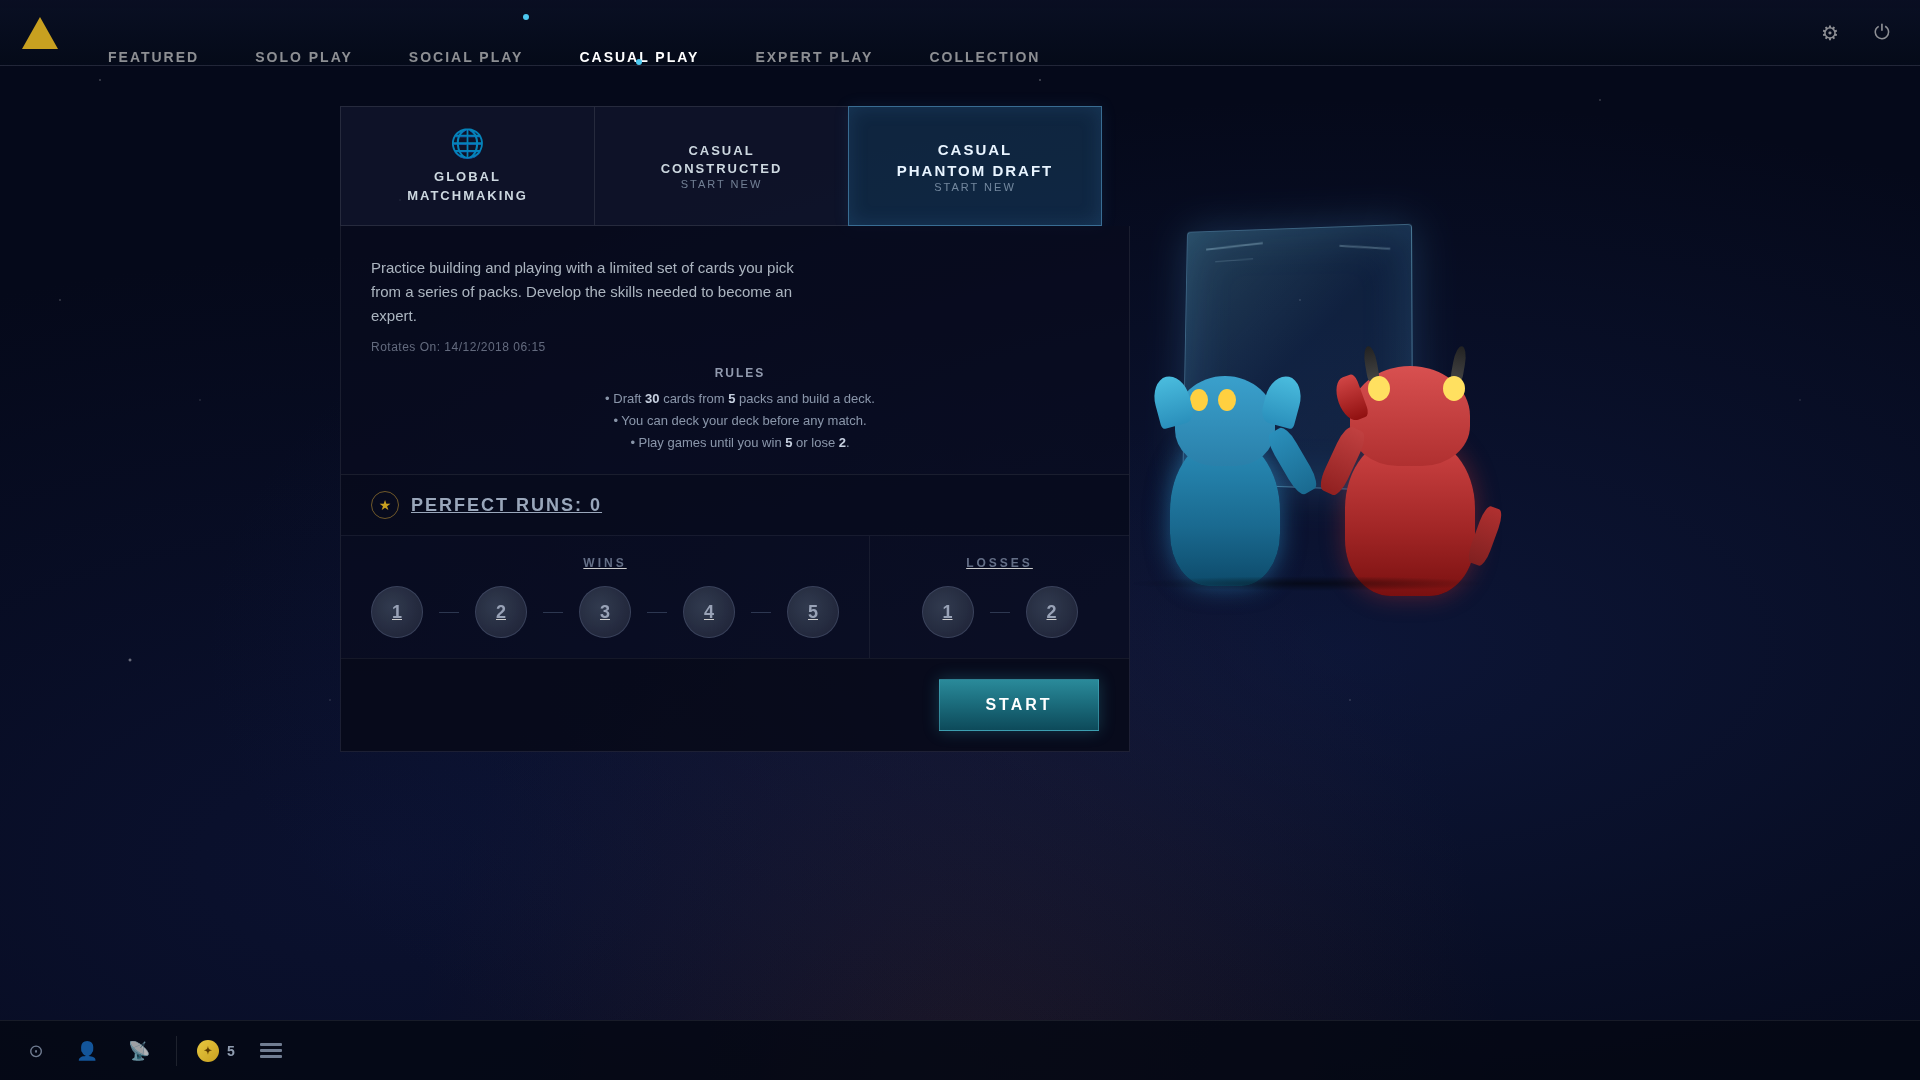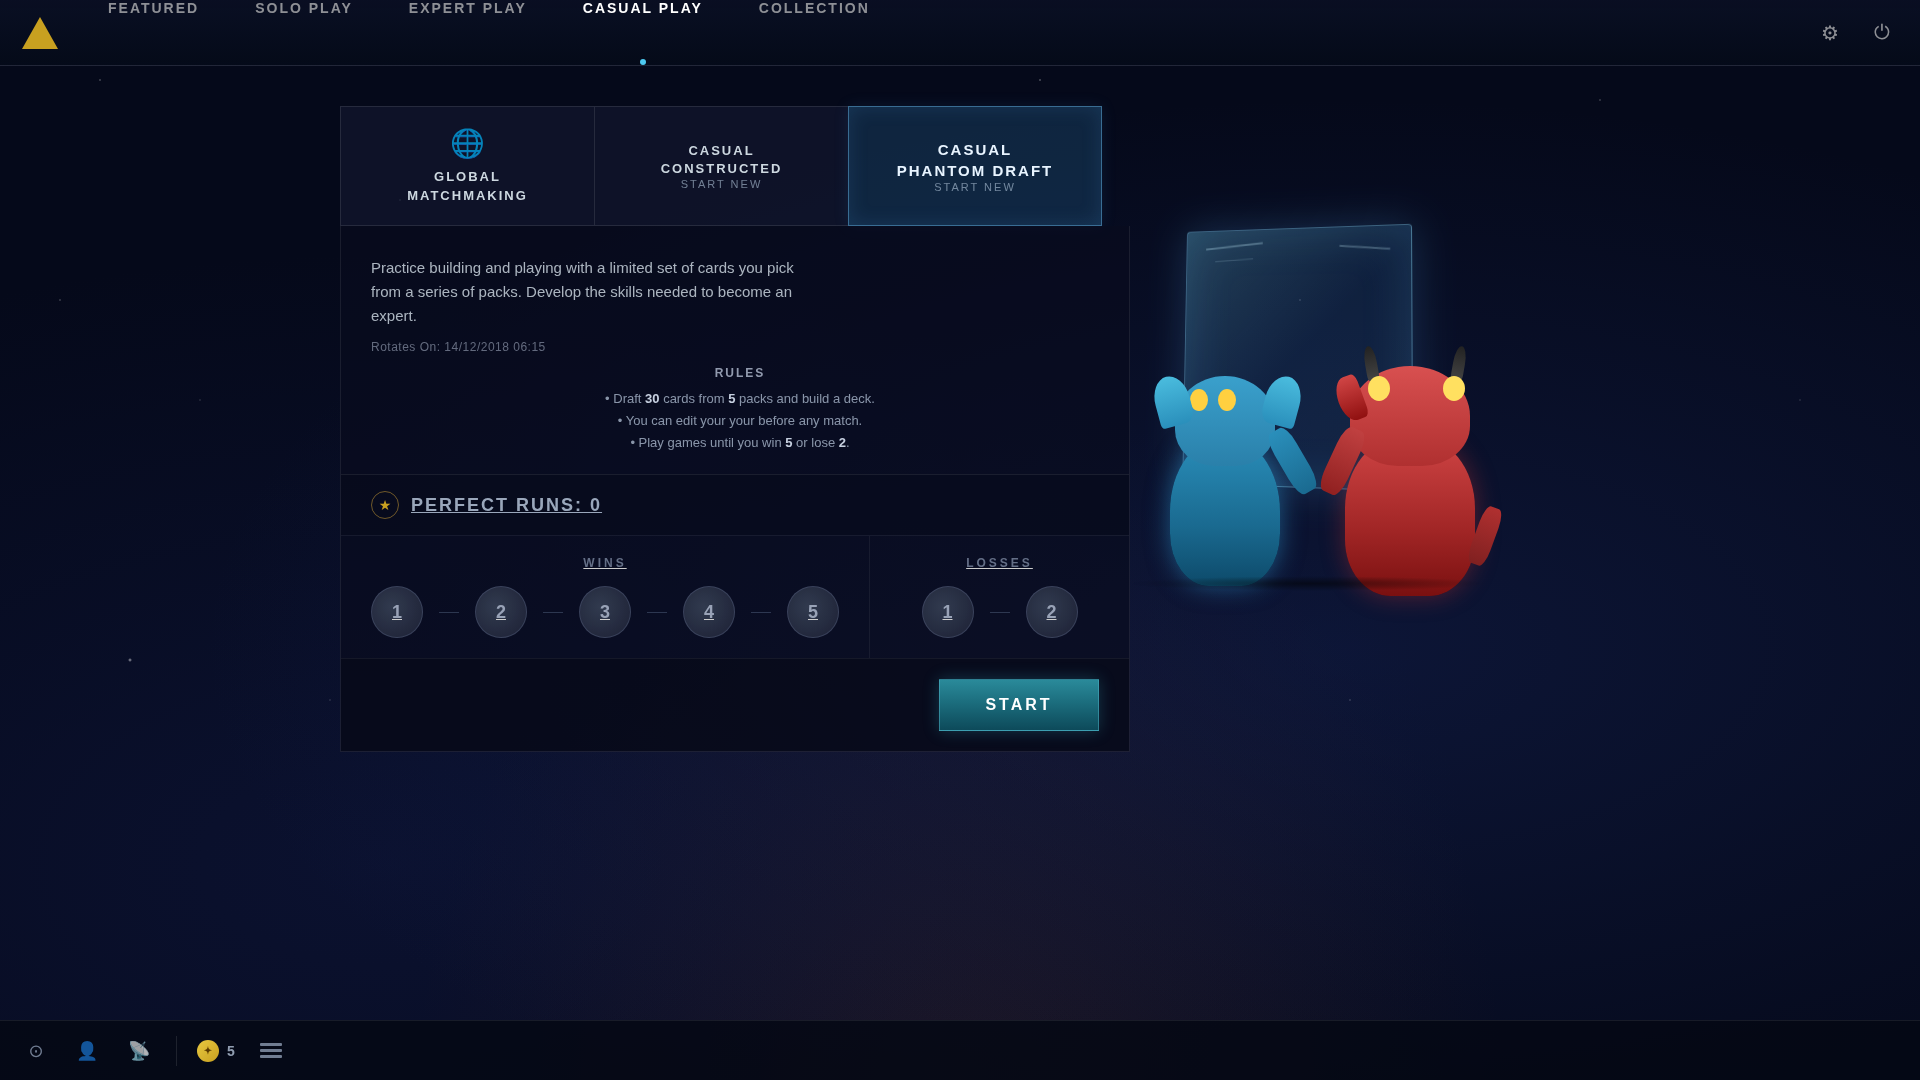--- a/index.html
+++ b/index.html
@@ -75,21 +75,21 @@
     .nav-items {
       display: flex;
       align-items: center;
       flex: 1;
       height: 100%;
     }
 
     .nav-item {
       height: 100%;
       display: flex;
-      align-items: flex-start;
+      align-items: flex-end;
       padding: 0 28px;
       font-size: 14px;
       font-weight: 600;
       letter-spacing: 2px;
       color: rgba(200,200,200,0.7);
       cursor: pointer;
       transition: color 0.2s;
       position: relative;
       text-transform: uppercase;
     }
@@ -450,25 +450,29 @@
   <div class="nav-logo">
     <div class="logo-triangle"></div>
   </div>
   <div class="nav-items">
     <div class="nav-item">
       <span>FEATURED</span>
     </div>
     <div class="nav-item">
       <span>SOLO PLAY</span>
     </div>
+    <div class="nav-item" style="position:relative;">
+      <span>SOCIAL PLAY</span>
+      <span class="dot-indicator"></span>
+    </div>
+    <div class="nav-item active">
+      <span>CASUAL PLAY</span>
+    </div>
     <div class="nav-item">
       <span>EXPERT PLAY</span>
-    </div>
-    <div class="nav-item active">
-      <span>CASUAL PLAY</span>
     </div>
     <div class="nav-item">
       <span>COLLECTION</span>
     </div>
   </div>
   <div class="nav-right">
     <div class="nav-icon-btn">
       <span style="font-size:20px;">⚙</span>
     </div>
     <div class="nav-icon-btn">
@@ -506,21 +510,21 @@
 
         <div class="content-description">
           <p>Practice building and playing with a limited set of cards you pick from a series of packs. Develop the skills needed to become an expert.</p>
           <div class="rotates-on">Rotates On: 14/12/2018 06:15</div>
           <div class="rules-section">
             <div class="rules-title">RULES</div>
             <div class="rule-item">
               • Draft <strong>30</strong> cards from <strong>5</strong> packs and build a deck.
             </div>
             <div class="rule-item">
-              • You can edit your your before any match.
+              • You can deck your deck before any match.
             </div>
             <div class="rule-item">
               • Play games until you win <strong>5</strong> or lose <strong>2</strong>.
             </div>
           </div>
         </div>
 
         <div class="stats-bar">
           <div class="stats-icon">★</div>
           <span class="stats-label">

